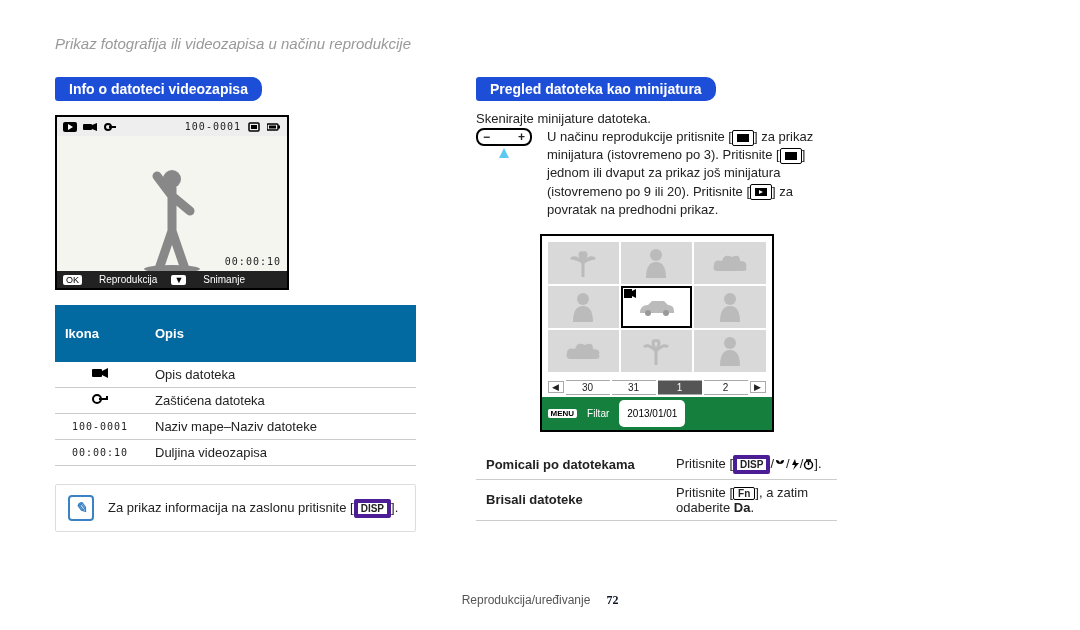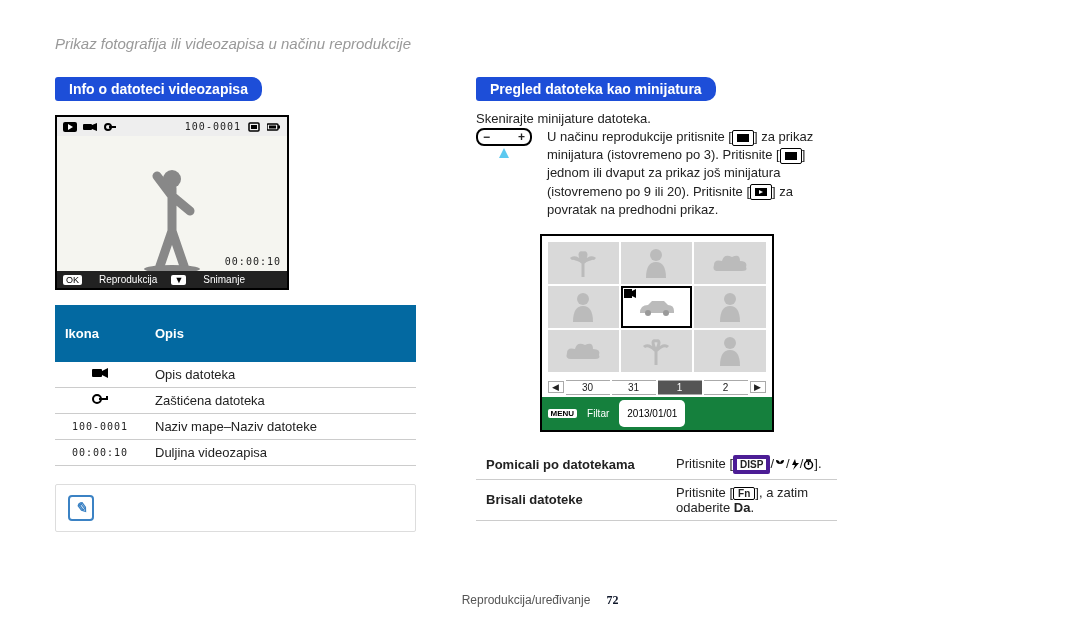--- a/index.html
+++ b/index.html
@@ -394,20 +394,23 @@
         </tr>
         <tr>
           <td class="mono">00:00:10</td>
           <td>Duljina videozapisa</td>
         </tr>
       </tbody>
         </table>
 
       <div class="note-box">
         <div class="note-icon">✎</div>
+        <div>
+          <span>Za prikaz informacija na zaslonu pritisnite [</span><span class="disp-box">DISP</span><span>].</span>
+        </div>
       </div>
     </div>
 
     <div class="col">
       <div class="pill">Pregled datoteka kao minijatura</div>
       <div style="margin-bottom:2px;">Skenirajte minijature datoteka.</div>
 
       <div class="right-intro">
         <div class="zoom-widget">
           <div class="zoom-bar">

